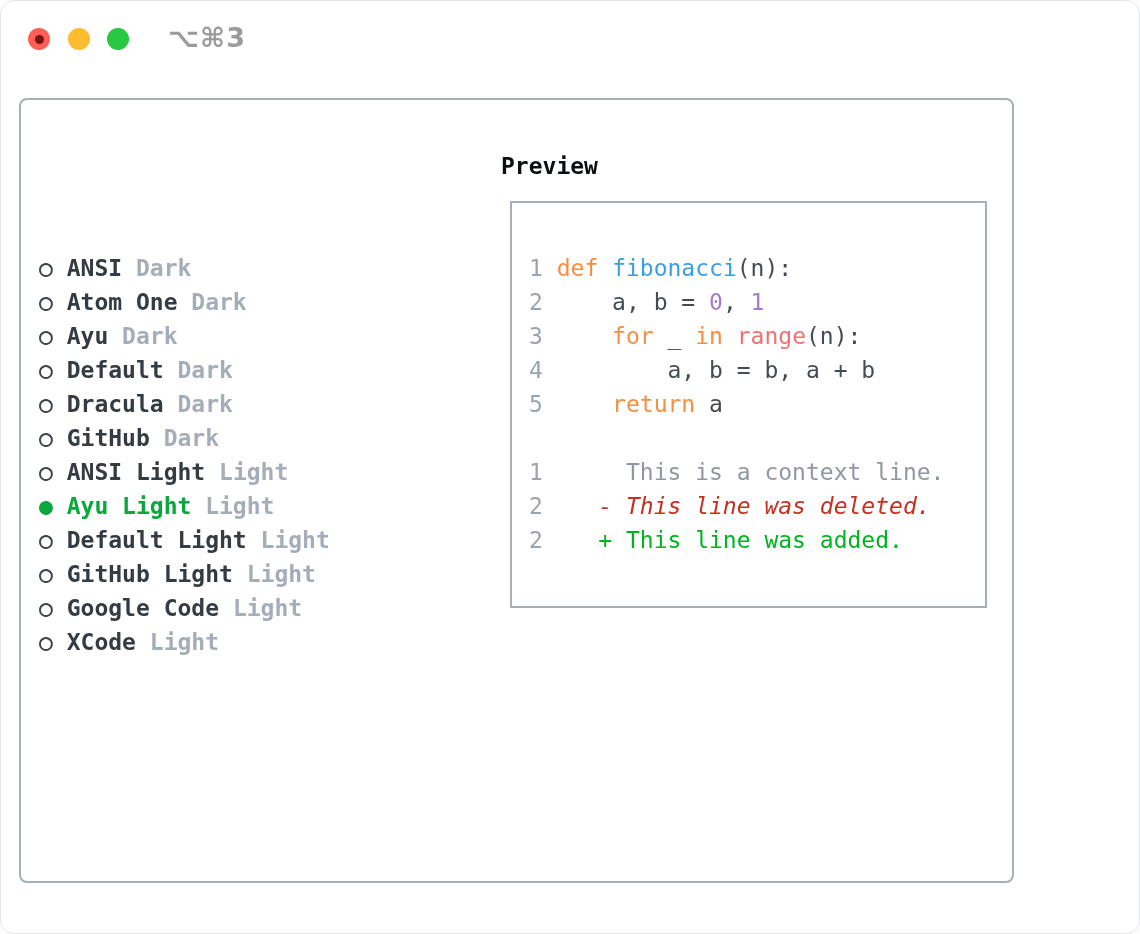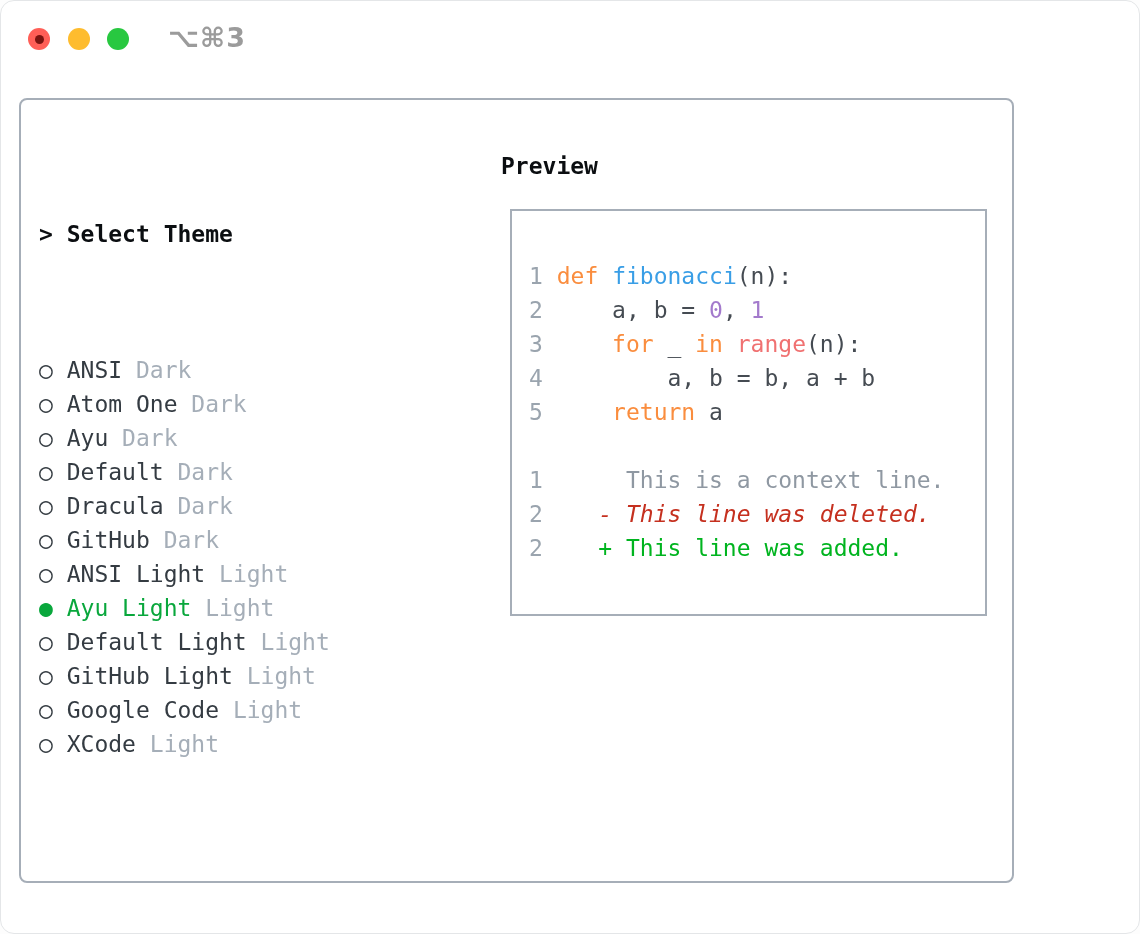--- a/index.html
+++ b/index.html
@@ -23,33 +23,33 @@
   
   .panel{
     position:absolute;left:18px;top:97px;width:995px;height:785px;
     border:2px solid var(--panel-border,#a6aeb8);border-radius:8px;box-sizing:border-box;
   }
   
   .left-col{
     position:absolute;left:38px;top:148px;width:450px;
     font-size:23px;line-height:34px;white-space:pre;color:var(--text-dark,#343b42);
   }
-  .row{height:34px;}
+  .row{height:34px;font-weight:bold;}
   .header-row{font-weight:bold;color:#0b0e11;}
   .header-row .title{margin-left:1ch;}
   .marker{color:#3a4147;}
   .variant{margin-left:1ch;color:var(--muted,#a5aeb8);}
   .selected .marker,.selected .name{color:var(--accent-green,#09a73c);}
   
   .preview-title{
     position:absolute;left:500px;top:148px;height:34px;line-height:34px;
     font-size:23px;font-weight:bold;color:#0b0e11;
   }
   .preview-box{
-    position:absolute;left:509px;top:208px;width:477px;height:407px;
+    position:absolute;left:509px;top:200px;width:477px;height:407px;
     border:2px solid var(--panel-border,#a6aeb8);box-sizing:border-box;background:#fff;
   }
   .code{position:absolute;left:17px;top:48px;font-size:23px;line-height:34px;white-space:pre;}
   .code-line{height:34px;}
   .tk-ln{color:var(--ln,#9aa4ae);}
   .tk-fg{color:var(--fg,#454b52);}
   .tk-kw{color:var(--kw,#fa8d3e);}
   .tk-fn{color:var(--fn,#399ee6);}
   .tk-rd{color:var(--rd,#f07171);margin-top:36px;}
   .tk-pu{color:var(--pu,#a37acc);}
@@ -65,21 +65,20 @@
   <div class="titlebar">
     <span class="light red"></span>
     <span class="light yellow"></span>
     <span class="light green"></span>
     <span class="shortcut">⌥⌘3</span>
   </div>
 
   <div class="panel"></div>
 
   <div class="left-col">
-    <div class="row header-row"><span class="prompt">&gt;</span><span class="title">Select Theme</span></div>
 
     <div id="theme-list"><div class="row option-row"><span class="marker">○ </span><span class="name">ANSI</span><span class="variant">Dark</span></div><div class="row option-row"><span class="marker">○ </span><span class="name">Atom One</span><span class="variant">Dark</span></div><div class="row option-row"><span class="marker">○ </span><span class="name">Ayu</span><span class="variant">Dark</span></div><div class="row option-row"><span class="marker">○ </span><span class="name">Default</span><span class="variant">Dark</span></div><div class="row option-row"><span class="marker">○ </span><span class="name">Dracula</span><span class="variant">Dark</span></div><div class="row option-row"><span class="marker">○ </span><span class="name">GitHub</span><span class="variant">Dark</span></div><div class="row option-row"><span class="marker">○ </span><span class="name">ANSI Light</span><span class="variant">Light</span></div><div class="row option-row selected"><span class="marker">● </span><span class="name">Ayu Light</span><span class="variant">Light</span></div><div class="row option-row"><span class="marker">○ </span><span class="name">Default Light</span><span class="variant">Light</span></div><div class="row option-row"><span class="marker">○ </span><span class="name">GitHub Light</span><span class="variant">Light</span></div><div class="row option-row"><span class="marker">○ </span><span class="name">Google Code</span><span class="variant">Light</span></div><div class="row option-row"><span class="marker">○ </span><span class="name">XCode</span><span class="variant">Light</span></div></div>
 
     <div class="row spacer"></div>
     
 
     
 
     
     

